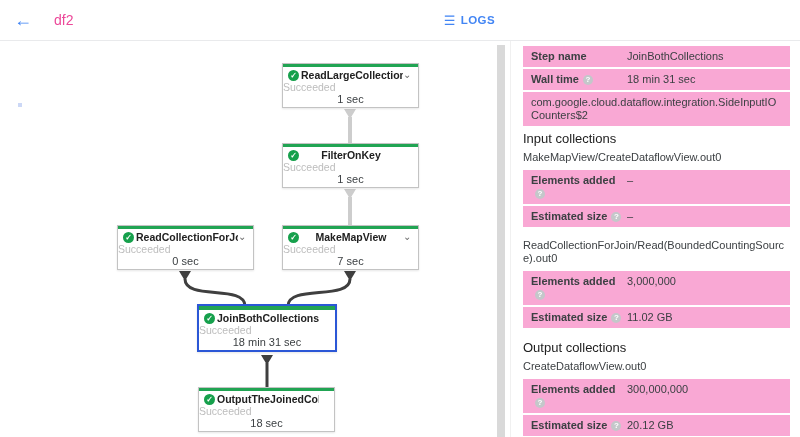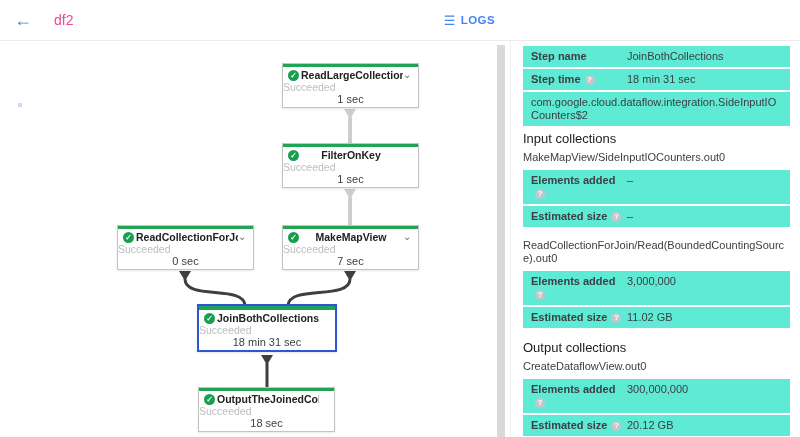--- a/index.html
+++ b/index.html
@@ -48,21 +48,21 @@
   .chevron.hidden{visibility:hidden;}
   .node-status{font-size:10.5px;color:#bdbdbd;text-align:left;line-height:12px;}
   .node-duration{font-size:11px;color:#3c4043;text-align:center;line-height:12px;}
 
   
   .side-panel{
     position:absolute;left:510px;top:41px;width:290px;height:396px;background:#fff;
     border-left:1px solid #f0f0f0;box-sizing:border-box;padding:5px 10px 0 12px;overflow:hidden;
     font-size:11px;
   }
-  .kv-row{display:flex;background:#5eead4;padding:4px 8px;margin-bottom:2px;line-height:13px;}
+  .kv-row{display:flex;background:#f9a8d4;padding:4px 8px;margin-bottom:2px;line-height:13px;}
   .kv-label{width:96px;flex:0 0 96px;font-weight:bold;color:#3c4043;}
   .kv-value{flex:1;color:#3c4043;word-break:break-all;}
   .help-icon{
     display:inline-block;width:10px;height:10px;border-radius:50%;background:#c4c7ca;color:#fff;
     font-size:8px;line-height:10px;text-align:center;margin-left:4px;font-weight:bold;vertical-align:1px;
   }
   .section-heading{font-size:13px;color:#212121;margin:5px 0 5px 0;}
   .group-name{color:#3c4043;margin:3px 0 6px 0;word-break:break-all;line-height:13px;}
   .group{margin-bottom:12px;}
 </style>
@@ -181,31 +181,31 @@
 </div>
 <div class="graph-scrollbar"></div>
 
 <div class="side-panel">
 
   <div class="kv-row">
     <span class="kv-label">Step name</span>
     <span class="kv-value">JoinBothCollections</span>
   </div>
   <div class="kv-row">
-    <span class="kv-label"><span>Step time</span><span class="help-icon">?</span></span>
+    <span class="kv-label"><span>Wall time</span><span class="help-icon">?</span></span>
     <span class="kv-value">18 min 31 sec</span>
   </div>
   <div class="kv-row">
     <span class="kv-value">com.google.cloud.dataflow.integration.SideInputIOCounters$2</span>
   </div>
 
   <div class="section-heading">Input collections</div>
 
   <div class="group">
-    <div class="group-name">MakeMapView/SideInputIOCounters.out0</div>
+    <div class="group-name">MakeMapView/CreateDataflowView.out0</div>
     <div class="kv-row">
       <span class="kv-label"><span>Elements added</span><span class="help-icon">?</span></span>
       <span class="kv-value">–</span>
     </div>
     <div class="kv-row">
       <span class="kv-label"><span>Estimated size</span><span class="help-icon">?</span></span>
       <span class="kv-value">–</span>
     </div>
   </div>
 

